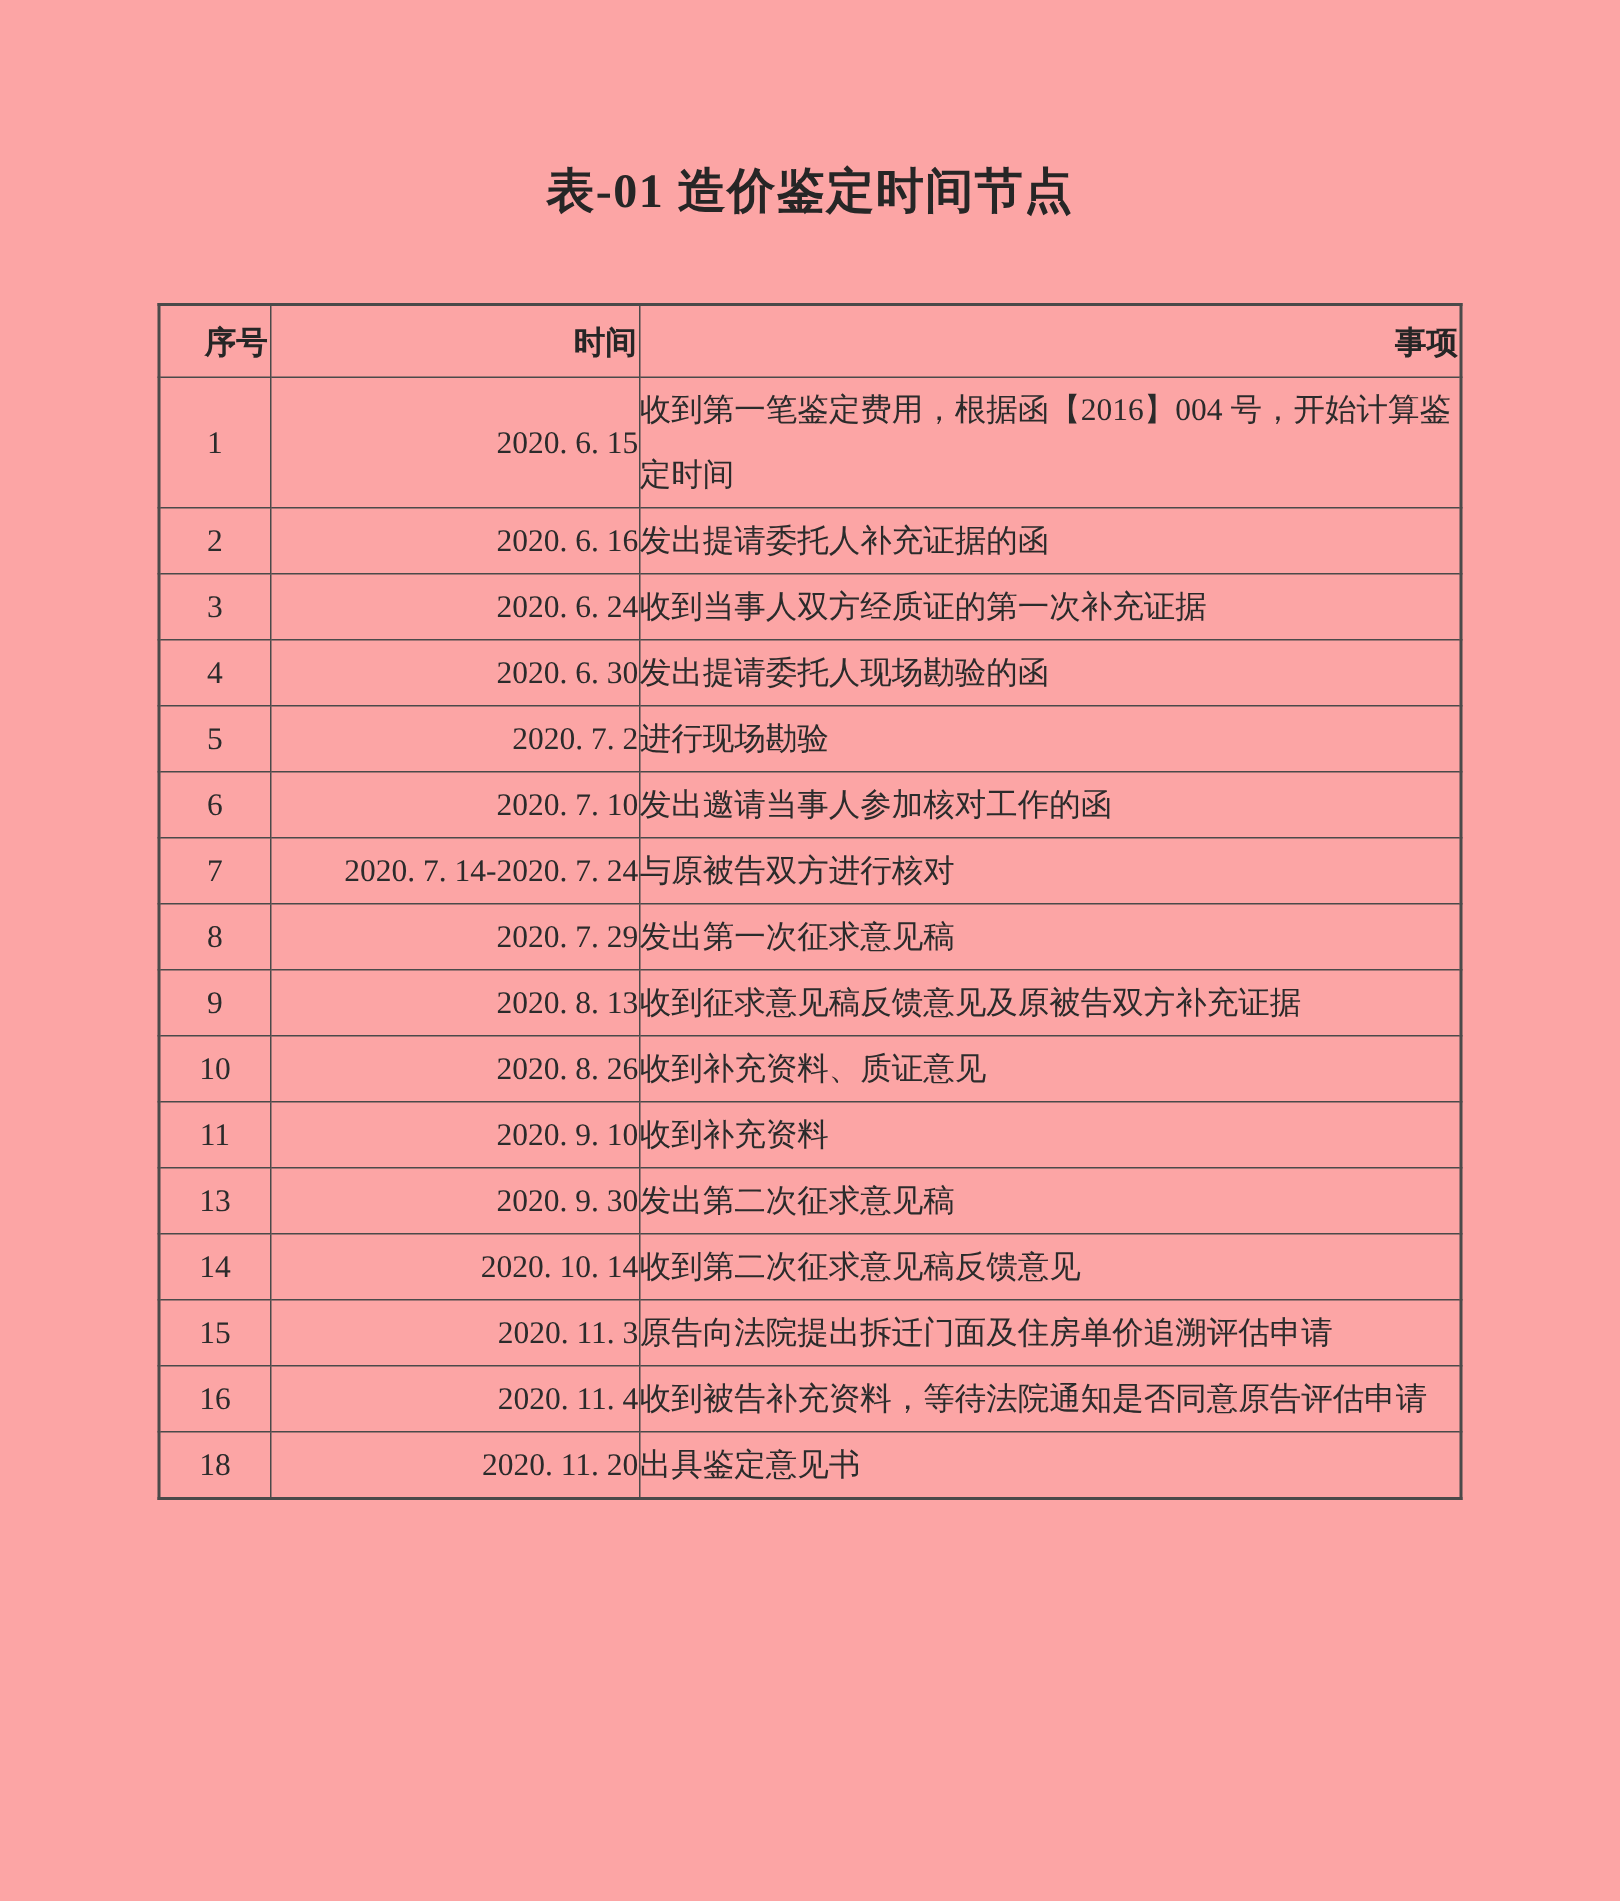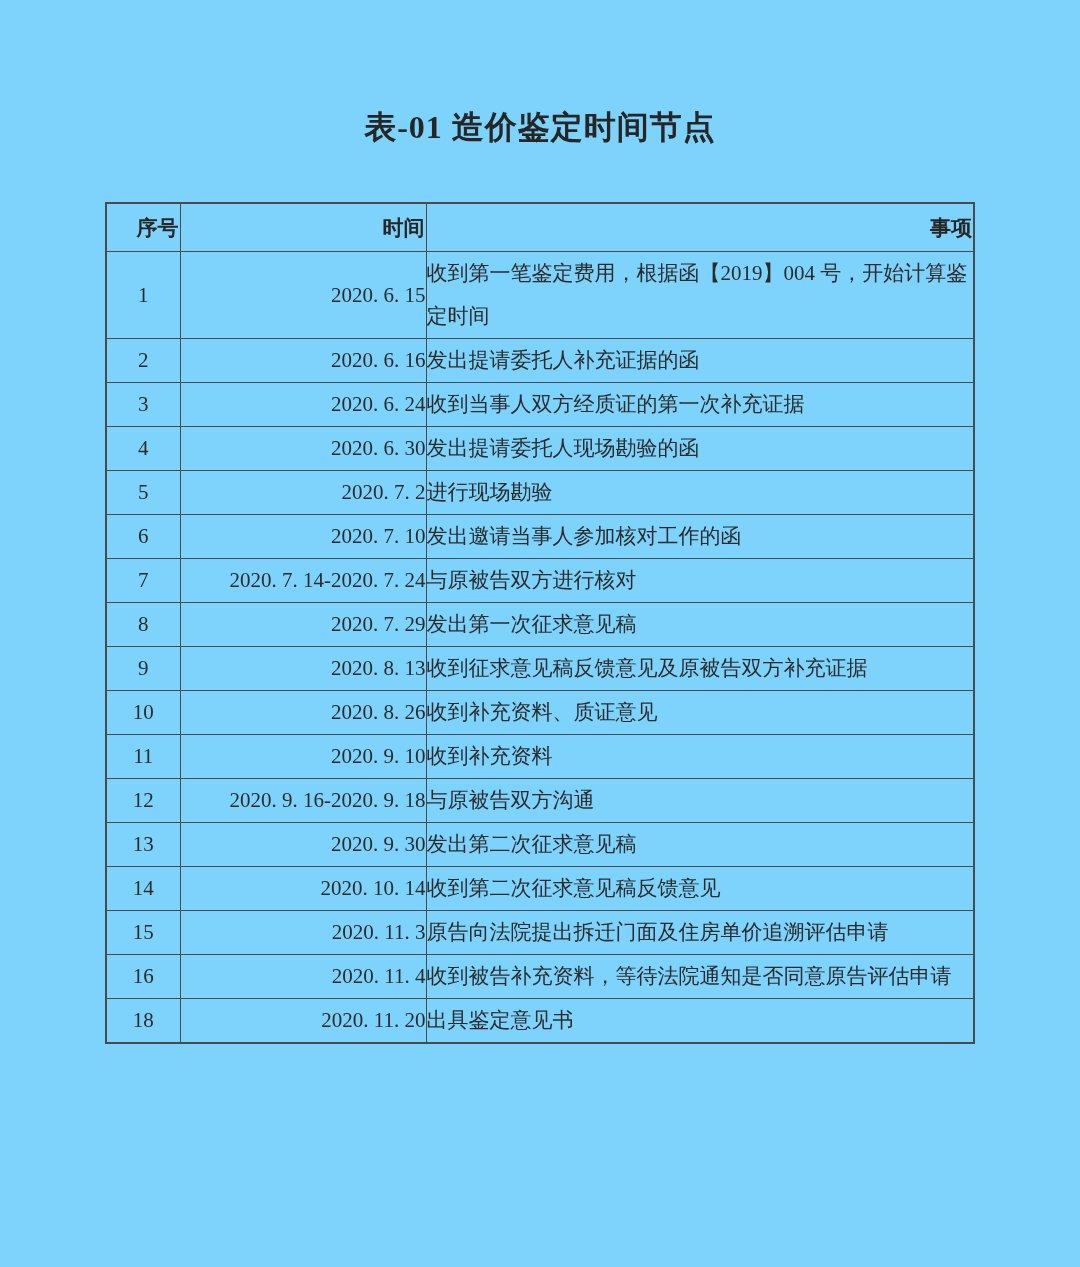--- a/index.html
+++ b/index.html
@@ -3,21 +3,21 @@
 <meta charset="utf-8">
 <style>
   html, body {
     margin: 0;
     padding: 0;
   }
   .page {
     position: relative;
     width: 1080px;
     height: 1267px;
-    background: #7dd3fc;
+    background: #fca5a5;
     font-family: "Liberation Serif", "DejaVu Serif", serif;
     color: #2b2b2b;
     overflow: hidden;
   }
   .title {
     position: absolute;
     top: 106px;
     left: 0;
     width: 100%;
     margin: 0;
@@ -88,21 +88,21 @@
       <tr>
         <th>序号</th>
         <th>时间</th>
         <th>事项</th>
       </tr>
     </thead>
     <tbody id="table-body">
   <tr>
     <td class="cell-no">1</td>
     <td class="cell-time">2020. 6. 15</td>
-    <td class="cell-item">收到第一笔鉴定费用，根据函【2019】004 号，开始计算鉴定时间</td>
+    <td class="cell-item">收到第一笔鉴定费用，根据函【2016】004 号，开始计算鉴定时间</td>
   </tr>
 
   <tr>
     <td class="cell-no">2</td>
     <td class="cell-time">2020. 6. 16</td>
     <td class="cell-item">发出提请委托人补充证据的函</td>
   </tr>
 
   <tr>
     <td class="cell-no">3</td>
@@ -151,25 +151,20 @@
     <td class="cell-time">2020. 8. 26</td>
     <td class="cell-item">收到补充资料、质证意见</td>
   </tr>
 
   <tr>
     <td class="cell-no">11</td>
     <td class="cell-time">2020. 9. 10</td>
     <td class="cell-item">收到补充资料</td>
   </tr>
 
-  <tr>
-    <td class="cell-no">12</td>
-    <td class="cell-time">2020. 9. 16-2020. 9. 18</td>
-    <td class="cell-item">与原被告双方沟通</td>
-  </tr>
 
   <tr>
     <td class="cell-no">13</td>
     <td class="cell-time">2020. 9. 30</td>
     <td class="cell-item">发出第二次征求意见稿</td>
   </tr>
 
   <tr>
     <td class="cell-no">14</td>
     <td class="cell-time">2020. 10. 14</td>

